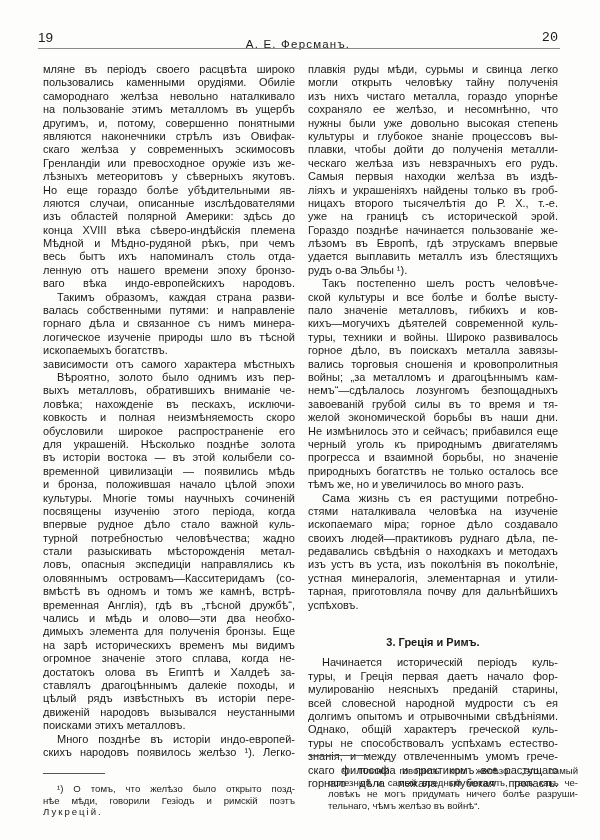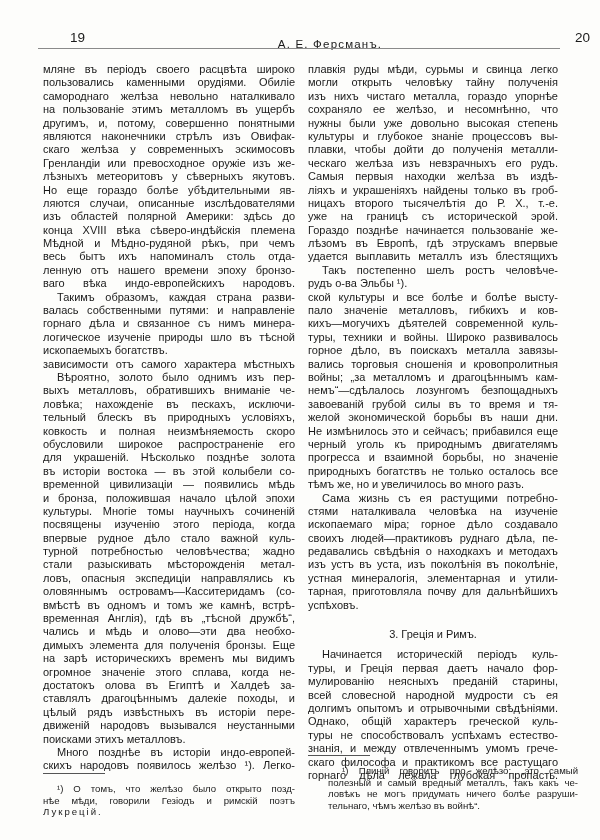--- a/index.html
+++ b/index.html
@@ -1,33 +1,33 @@
 <!DOCTYPE html>
 <html><head>
   <meta charset="utf-8">
   <style>
     html, body { margin: 0; padding: 0; }
     body {
       width: 600px; height: 840px; background: #fdfdfb; color: #1a1a1a;
       position: relative; overflow: hidden;
       font-family: "Liberation Sans", "DejaVu Sans", sans-serif;
     }
-    .page-header { position: absolute; left: 38px; top: 30px; width: 520px; height: 18px; margin-left: 32px; }
+    .page-header { position: absolute; left: 38px; top: 30px; width: 520px; height: 18px; }
     .page-num-left { position: absolute; left: 0; top: 0; font-size: 13.5px; }
-    .page-num-right { position: absolute; right: 0; top: 0; font-size: 13.5px; }
+    .page-num-right { position: absolute; right: 0; top: 0; font-size: 13.5px; font-family: Liberation Mono, monospace; }
     .running-title { position: absolute; left: 0; right: 0; top: 8px; text-align: center; font-size: 11.5px; letter-spacing: 1.2px; }
     .header-rule { position: absolute; left: 38px; top: 48px; width: 522px; height: 0; border-top: 1px solid #8a8a8a; }
     .column { position: absolute; top: 63px; font-size: 11px; line-height: 13.4px; }
     .col-left { left: 43px; width: 252px; }
     .col-right { left: 308px; width: 250px; }
     .line { display: block; white-space: nowrap; text-align: justify; text-align-last: justify; height: 13.4px; overflow: visible; }
     .line.last { text-align-last: left; }
     .line.indent { padding-left: 14px; }
     .line.center { text-align: center; text-align-last: center; }
-    .heading { font-weight: normal; margin: 16px 0 7px 0; }
+    .heading { font-weight: bold; margin: 24px 0 7px 0; }
     .fn-rule { position: absolute; width: 62px; border-top: 1px solid #555; }
     .footnote { position: absolute; font-size: 9.6px; line-height: 11.6px; }
     .footnote .line { height: 11.6px; }
     .sp { letter-spacing: 2px; }
   </style>
 </head>
 <body>
 
 <div class="page-header">
   <span class="page-num-left">19</span>
@@ -56,21 +56,20 @@
   <span class="line">ваго вѣка индо-европейскихъ народовъ.</span>
   <span class="line indent">Такимъ образомъ, каждая страна разви-</span>
   <span class="line">валась собственными путями: и направленіе</span>
   <span class="line">горнаго дѣла и связанное съ нимъ минера-</span>
   <span class="line">логическое изученіе природы шло въ тѣсной</span>
   <span class="line last">ископаемыхъ богатствъ.</span>
   <span class="line">зависимости отъ самого характера мѣстныхъ</span>
   <span class="line indent">Вѣроятно, золото было однимъ изъ пер-</span>
   <span class="line">выхъ металловъ, обратившихъ вниманіе че-</span>
   <span class="line">ловѣка; нахожденіе въ пескахъ, исключи-</span>
-  <span class="line">тельный блескъ въ природныхъ условіяхъ,</span>
   <span class="line">ковкость и полная неизмѣняемость скоро</span>
   <span class="line">обусловили широкое распространеніе его</span>
   <span class="line">для украшеній. Нѣсколько позднѣе золота</span>
   <span class="line">въ исторіи востока — въ этой колыбели со-</span>
   <span class="line">временной цивилизаціи — появились мѣдь</span>
   <span class="line">и бронза, положившая начало цѣлой эпохи</span>
   <span class="line">культуры. Многіе томы научныхъ сочиненій</span>
   <span class="line">посвящены изученію этого періода, когда</span>
   <span class="line">впервые рудное дѣло стало важной куль-</span>
   <span class="line">турной потребностью человѣчества; жадно</span>
@@ -108,22 +107,22 @@
   <span class="line">культуры и глубокое знаніе процессовъ вы-</span>
   <span class="line">плавки, чтобы дойти до полученія металли-</span>
   <span class="line">ческаго желѣза изъ невзрачныхъ его рудъ.</span>
   <span class="line">Самыя первыя находки желѣза въ издѣ-</span>
   <span class="line">ліяхъ и украшеніяхъ найдены только въ гроб-</span>
   <span class="line">ницахъ второго тысячелѣтія до Р. Х., т.-е.</span>
   <span class="line">уже на границѣ съ исторической эрой.</span>
   <span class="line">Гораздо позднѣе начинается пользованіе же-</span>
   <span class="line">лѣзомъ въ Европѣ, гдѣ этрускамъ впервые</span>
   <span class="line">удается выплавить металлъ изъ блестящихъ</span>
+  <span class="line last">рудъ о-ва Эльбы ¹).</span>
   <span class="line indent">Такъ постепенно шелъ ростъ человѣче-</span>
-  <span class="line last">рудъ о-ва Эльбы ¹).</span>
   <span class="line">ской культуры и все болѣе и болѣе высту-</span>
   <span class="line">пало значеніе металловъ, гибкихъ и ков-</span>
   <span class="line">кихъ—могучихъ дѣятелей современной куль-</span>
   <span class="line">туры, техники и войны. Широко развивалось</span>
   <span class="line">горное дѣло, въ поискахъ металла завязы-</span>
   <span class="line">вались торговыя сношенія и кровопролитныя</span>
   <span class="line">войны; „за металломъ и драгоцѣннымъ кам-</span>
   <span class="line">немъ“—сдѣлалось лозунгомъ безпощадныхъ</span>
   <span class="line">завоеваній грубой силы въ то время и тя-</span>
   <span class="line">желой экономической борьбы въ наши дни.</span>

